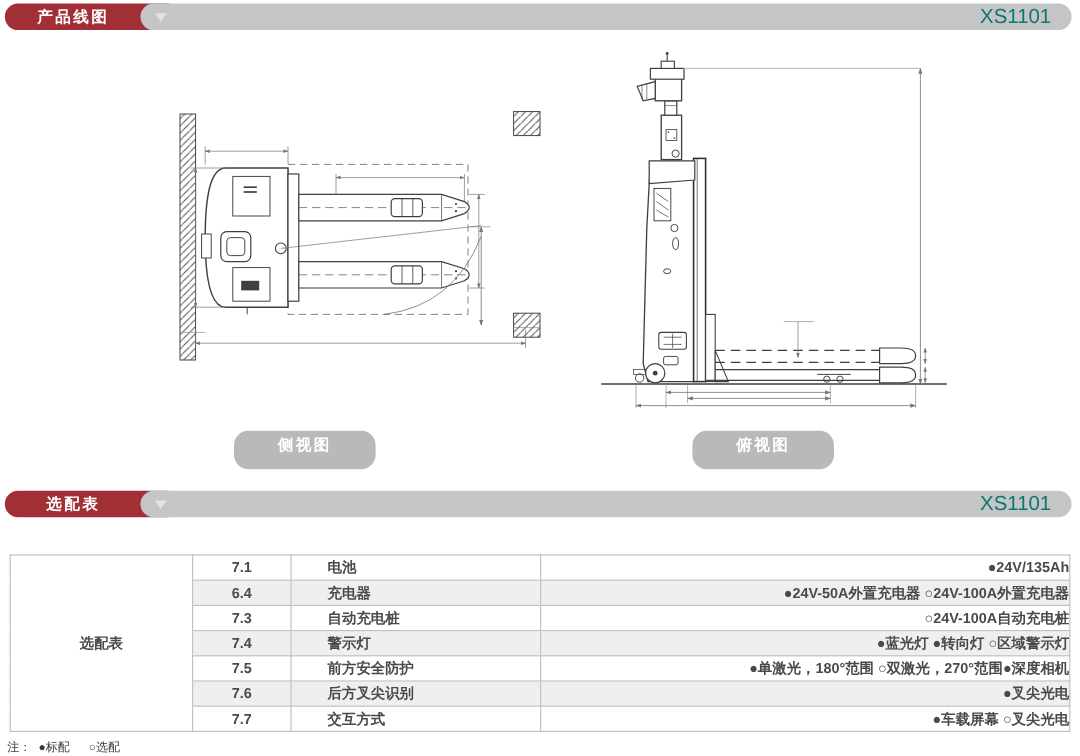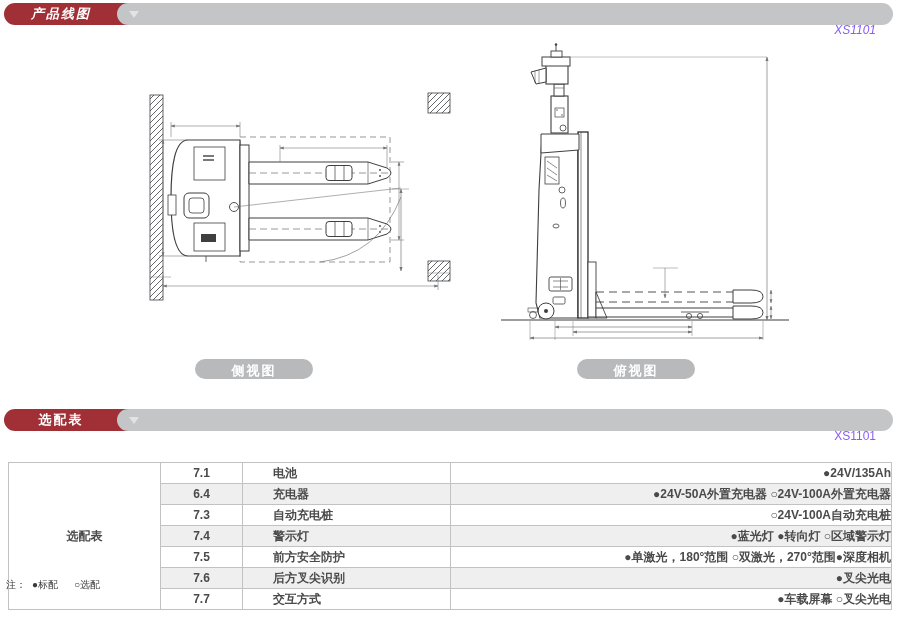--- a/index.html
+++ b/index.html
@@ -13,50 +13,50 @@
   .hdr{position:absolute;left:0;right:0;height:22px;}
   .hdr .bar-gray{position:absolute;left:117px;right:7px;top:0;height:22px;
     background:var(--bar-gray,#c4c5c6);border-radius:11px;z-index:2;}
   .hdr .bar-red{position:absolute;left:4px;width:146px;top:0;height:22px;
     background:var(--accent-red,#a02f36);border-radius:11px;z-index:1;}
   .hdr .hdr-title{position:absolute;left:4px;width:114px;top:0;height:22px;z-index:3;
     line-height:22px;text-align:center;color:#fff;font-weight:bold;font-size:13px;letter-spacing:2px;}
   .hdr .tri{position:absolute;left:129px;top:8px;width:0;height:0;z-index:3;
     border-left:5.5px solid transparent;border-right:5.5px solid transparent;
     border-top:7px solid #e2e3e3;}
-  .hdr .hdr-model{position:absolute;right:24px;top:16px;height:22px;z-index:3;
-    line-height:22px;font-size:12px;color:#8b5cf6;}
+  .hdr .hdr-model{position:absolute;right:24px;top:0;height:22px;z-index:3;
+    line-height:22px;font-size:17px;color:#0f766e;}
   
   .drawing{position:absolute;}
   svg{display:block;}
   
-  .viewpill{position:absolute;top:359px;width:118px;height:20px;
+  .viewpill{position:absolute;top:359px;width:118px;height:32px;
     background:var(--pill-gray,#b8b9bb);border-radius:12px;
     color:#fff;font-weight:bold;font-size:13px;letter-spacing:2px;
     text-align:center;line-height:24px;}
   #pill-side{left:195px;}
   #pill-top{left:577px;}
   
   table.opttable{position:absolute;left:8px;top:462px;width:884px;
     border-collapse:collapse;table-layout:fixed;font-size:12px;color:var(--text-dark,#4a4a4b);}
   table.opttable td{border:1px solid var(--border-gray,#c2c2c3);height:20px;padding:0;background:#fff;font-weight:bold;}
   table.opttable td.group{text-align:center;vertical-align:middle;font-size:12px;}
   table.opttable td.num{text-align:center;}
   table.opttable td.item{text-align:left;padding-left:30px;margin-left:33px;}
   table.opttable td.val{text-align:right;}
   table.opttable tr.shade td{background:var(--row-shade,#efeff0);}
   
-  .footnote{position:absolute;left:6px;top:578px;font-size:10px;color:#39393b;}
+  .footnote{position:absolute;left:6px;top:616px;font-size:10px;color:#39393b;}
   .footnote span{margin-right:16px;}
   .footnote .fn-prefix{margin-right:6px;}
 </style>
 </head>
 <body>
 
-<div class="hdr" style="top:3px;font-style:italic;">
+<div class="hdr" style="top:3px;">
   <div class="bar-red"></div>
   <div class="bar-gray"></div>
   <div class="hdr-title">产品线图</div>
   <div class="tri"></div>
   <div class="hdr-model">XS1101</div>
 </div>
 
 <svg class="drawing" style="left:140px;top:85px;" width="320" height="245" viewBox="0 0 320 245">
   <defs>
     <pattern id="hp0" patternUnits="userSpaceOnUse" width="6" height="6">

